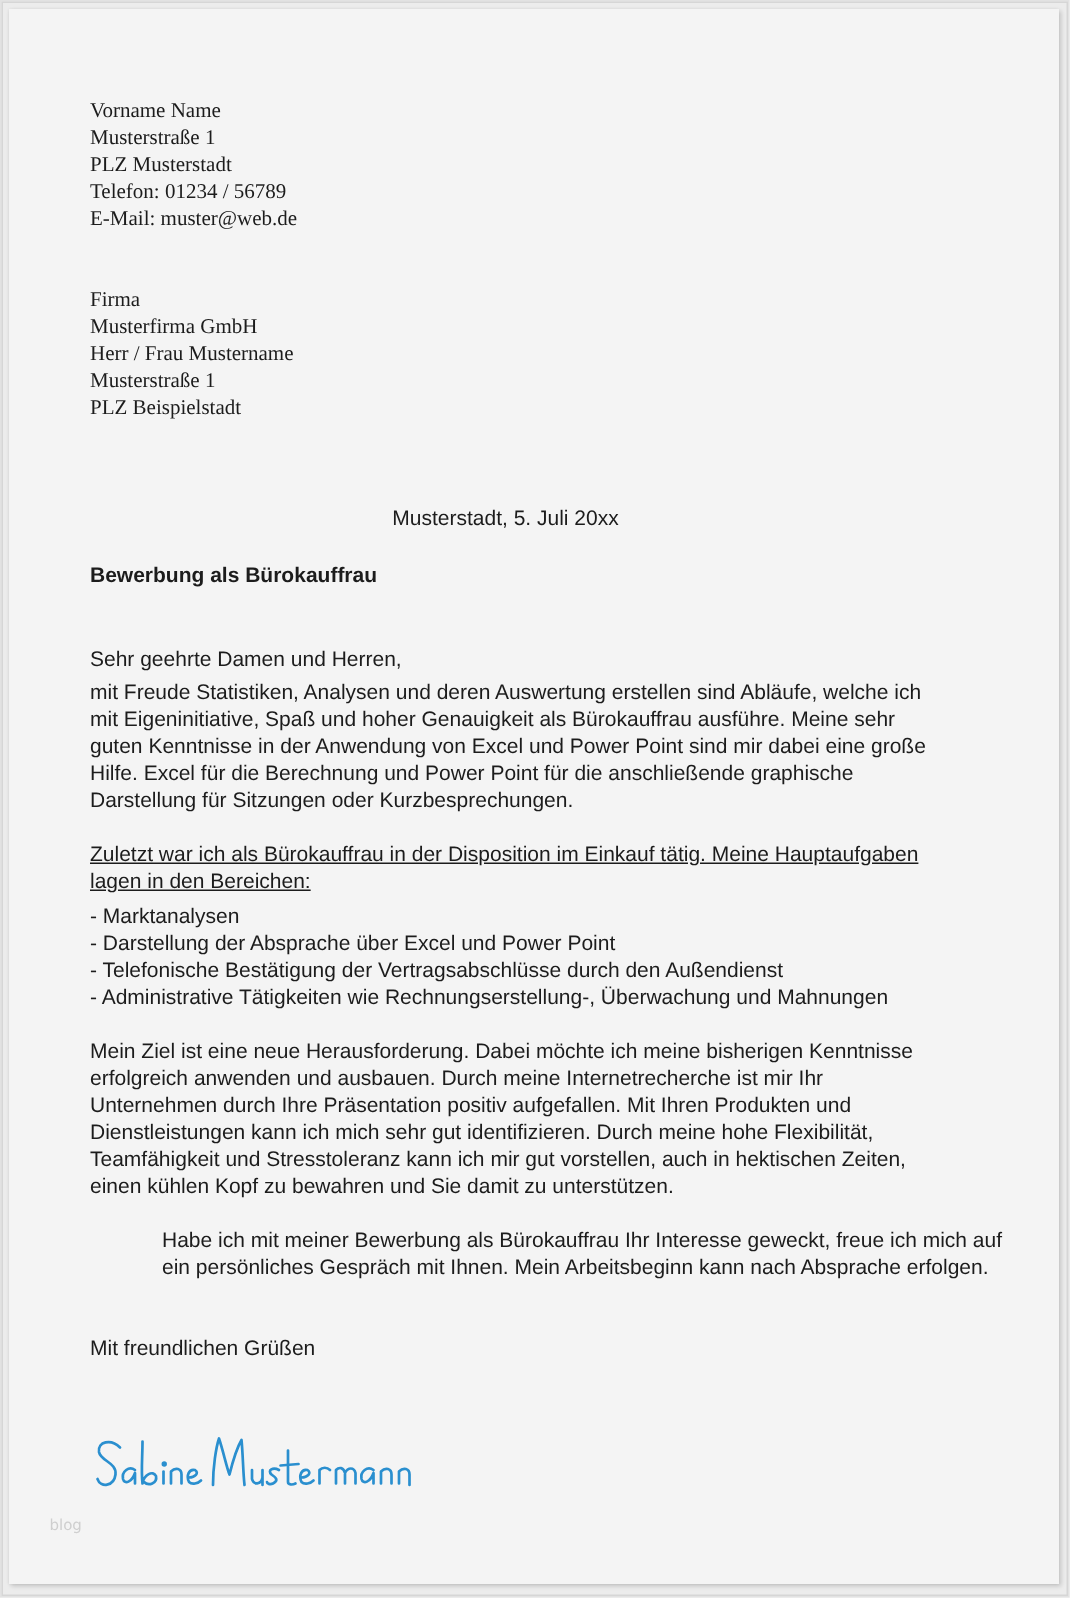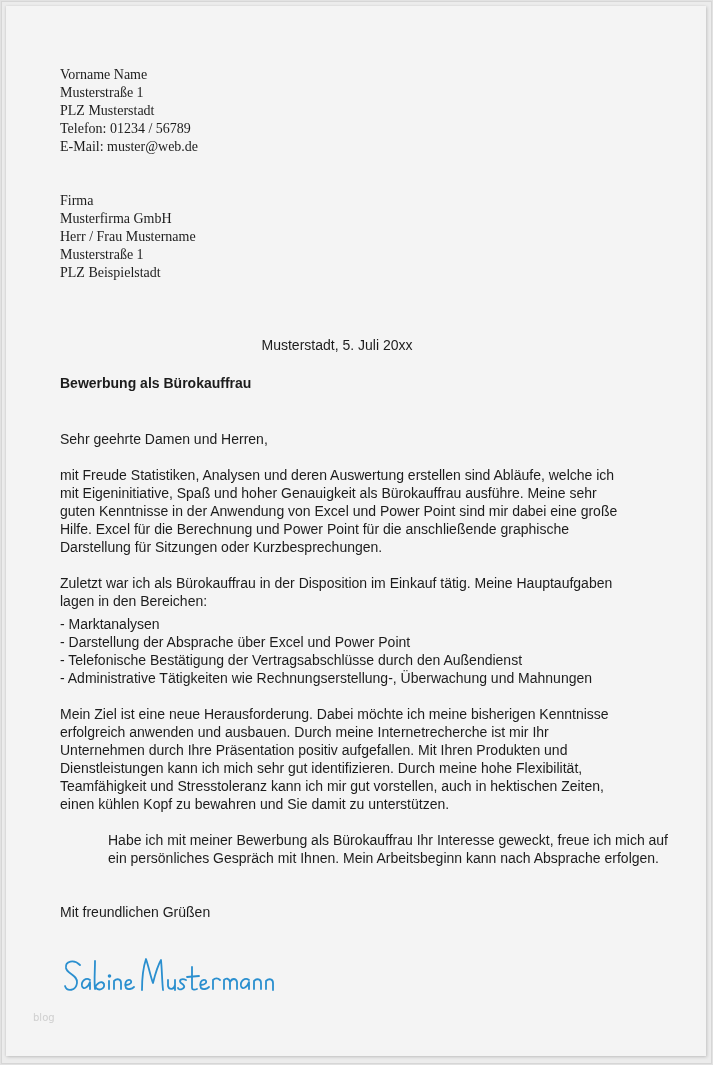--- a/index.html
+++ b/index.html
@@ -91,29 +91,29 @@
     <span class="line">Musterstraße 1</span>
     <span class="line">PLZ Beispielstadt</span>
   </div>
 
   <div class="date-line" style="margin-top:54px;">Musterstadt, 5. Juli 20xx</div>
 
   <div class="subject" style="margin-top:20px;">Bewerbung als Bürokauffrau</div>
 
   <div class="para" style="margin-top:38px;">Sehr geehrte Damen und Herren,</div>
 
-  <div class="para" style="margin-top:18px;">
+  <div class="para" style="margin-top:4px;">
     <span class="line">mit Freude Statistiken, Analysen und deren Auswertung erstellen sind Abläufe, welche ich</span>
     <span class="line">mit Eigeninitiative, Spaß und hoher Genauigkeit als Bürokauffrau ausführe. Meine sehr</span>
     <span class="line">guten Kenntnisse in der Anwendung von Excel und Power Point sind mir dabei eine große</span>
     <span class="line">Hilfe. Excel für die Berechnung und Power Point für die anschließende graphische</span>
     <span class="line">Darstellung für Sitzungen oder Kurzbesprechungen.</span>
   </div>
 
-  <div class="para" style="margin-top:18px;">
+  <div class="para" style="margin-top:18px;text-decoration:underline;">
     <span class="line">Zuletzt war ich als Bürokauffrau in der Disposition im Einkauf tätig. Meine Hauptaufgaben</span>
     <span class="line">lagen in den Bereichen:</span>
   </div>
 
   <div class="para" style="margin-top:5px;">
     <span class="line">- Marktanalysen</span>
     <span class="line">- Darstellung der Absprache über Excel und Power Point</span>
     <span class="line">- Telefonische Bestätigung der Vertragsabschlüsse durch den Außendienst</span>
     <span class="line">- Administrative Tätigkeiten wie Rechnungserstellung-, Überwachung und Mahnungen</span>
   </div>

